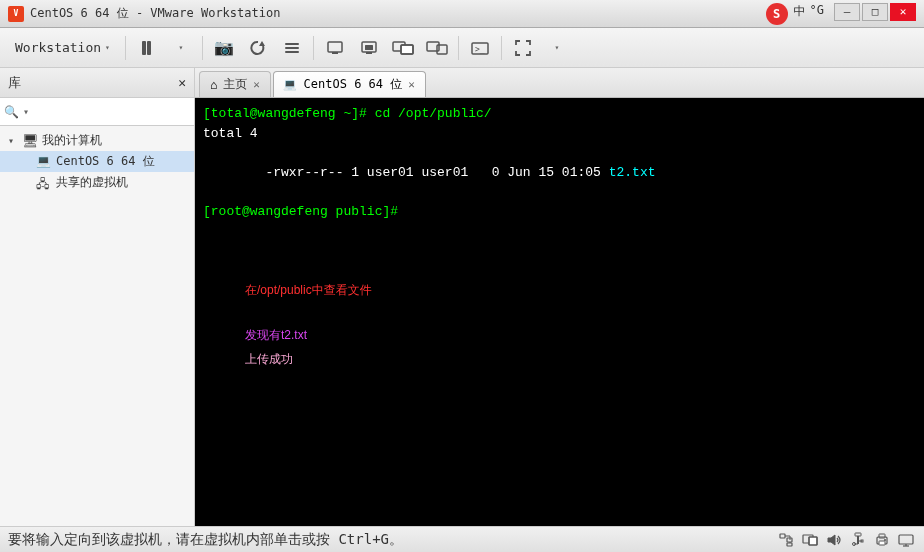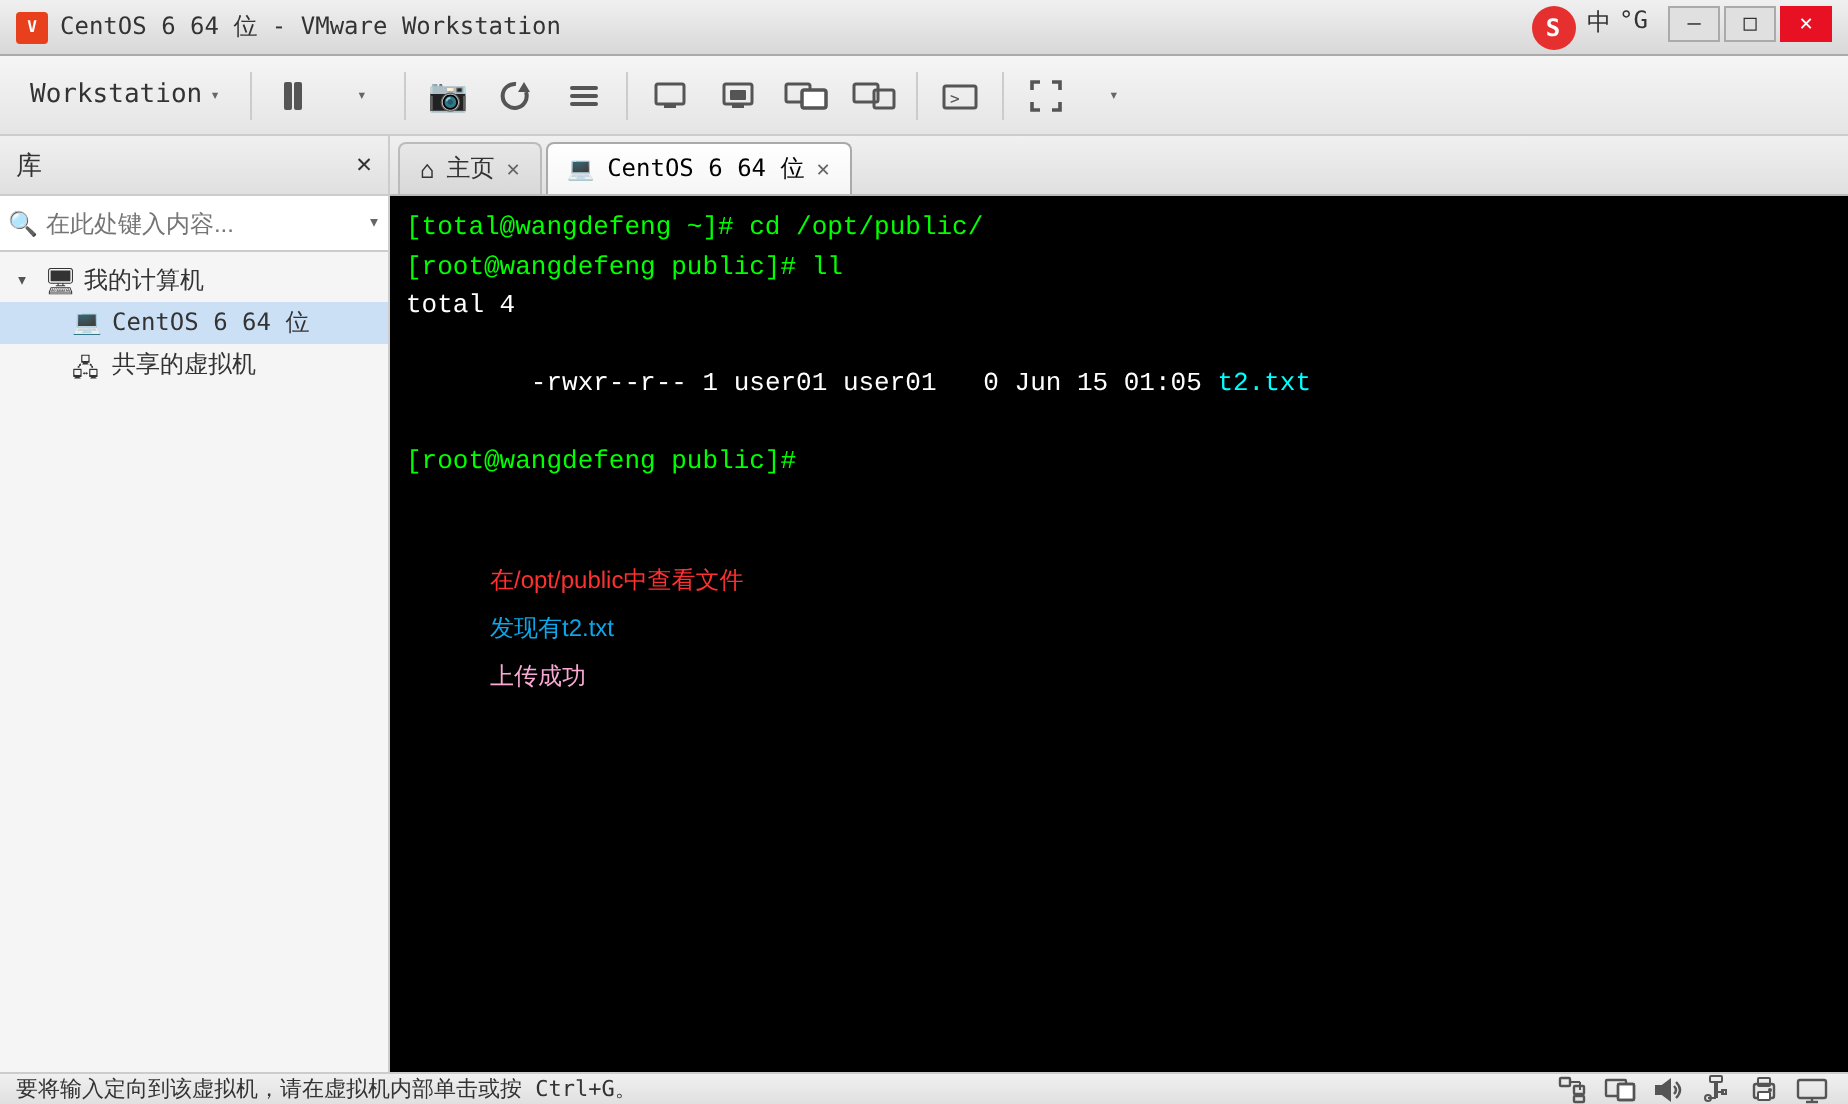--- a/index.html
+++ b/index.html
@@ -234,32 +234,32 @@
     .term-white { color: #ffffff; }
     .term-annotation {
       position: absolute;
       left: 50px;
       top: 180px;
       font-family: 'SimSun', sans-serif;
       font-size: 12px;
       line-height: 2;
     }
     .ann-line1 { color: #ff3030; }
-    .ann-line2 { color: #0ea5e9; }
+    .ann-line2 { color: #d946ef; margin-top: 21px; }
     .ann-line3 { color: #f9a8d4; }
 
     
     #statusbar {
-      height: 16px;
+      height: 26px;
       background: linear-gradient(to bottom, #f0f0f0, #e0e0e0);
       border-top: 1px solid #ccc;
       display: flex;
       align-items: center;
       padding: 0 8px;
-      font-size: 11px;
+      font-size: 14px;
       color: #333;
       justify-content: space-between;
     }
     #statusbar-icons {
       display: flex;
       gap: 4px;
       align-items: center;
     }
     .status-icon {
       width: 20px;
@@ -416,21 +416,20 @@
 
 <div id="main-content">
 
   <div id="sidebar">
     <div id="sidebar-header">
       <span>库</span>
       <span style="cursor:pointer;">✕</span>
     </div>
     <div id="sidebar-search">
       <span style="font-size:12px;color:#999;margin-right:4px;">🔍</span>
-      <input type="text" style="flex: 1 1 0%; border: none; outline: none; font-size: 12px; color: rgb(153, 153, 153); background: transparent;" placeholder="在此处键入内容...">
       <span style="font-size:10px;color:#666;cursor:pointer;">▾</span>
     </div>
     <div id="sidebar-tree">
 
       <div class="tree-item">
         <span class="tree-expand">▾</span>
         <span class="tree-icon">🖥</span>
         <span class="tree-label">我的计算机</span>
       </div>
 
@@ -458,21 +457,20 @@
       </div>
       <div class="tab active">
         <span class="tab-icon" style="font-size:11px;">💻</span>
         <span>CentOS 6 64 位</span>
         <span class="tab-close">✕</span>
       </div>
     </div>
 
     <div id="terminal">
       <div class="term-line term-green">[total@wangdefeng ~]# cd /opt/public/</div>
-      <div class="term-line term-green">[root@wangdefeng public]# ll</div>
       <div class="term-line term-white">total 4</div>
       <div class="term-line">
         <span class="term-white">-rwxr--r-- 1 user01 user01   0 Jun 15 01:05 </span><span style="color:#00ffff;">t2.txt</span>
       </div>
       <div class="term-line term-green">[root@wangdefeng public]#</div>
 
       <div class="term-annotation">
         <div class="ann-line1">在/opt/public中查看文件</div>
         <div class="ann-line2">发现有t2.txt</div>
         <div class="ann-line3">上传成功</div>

